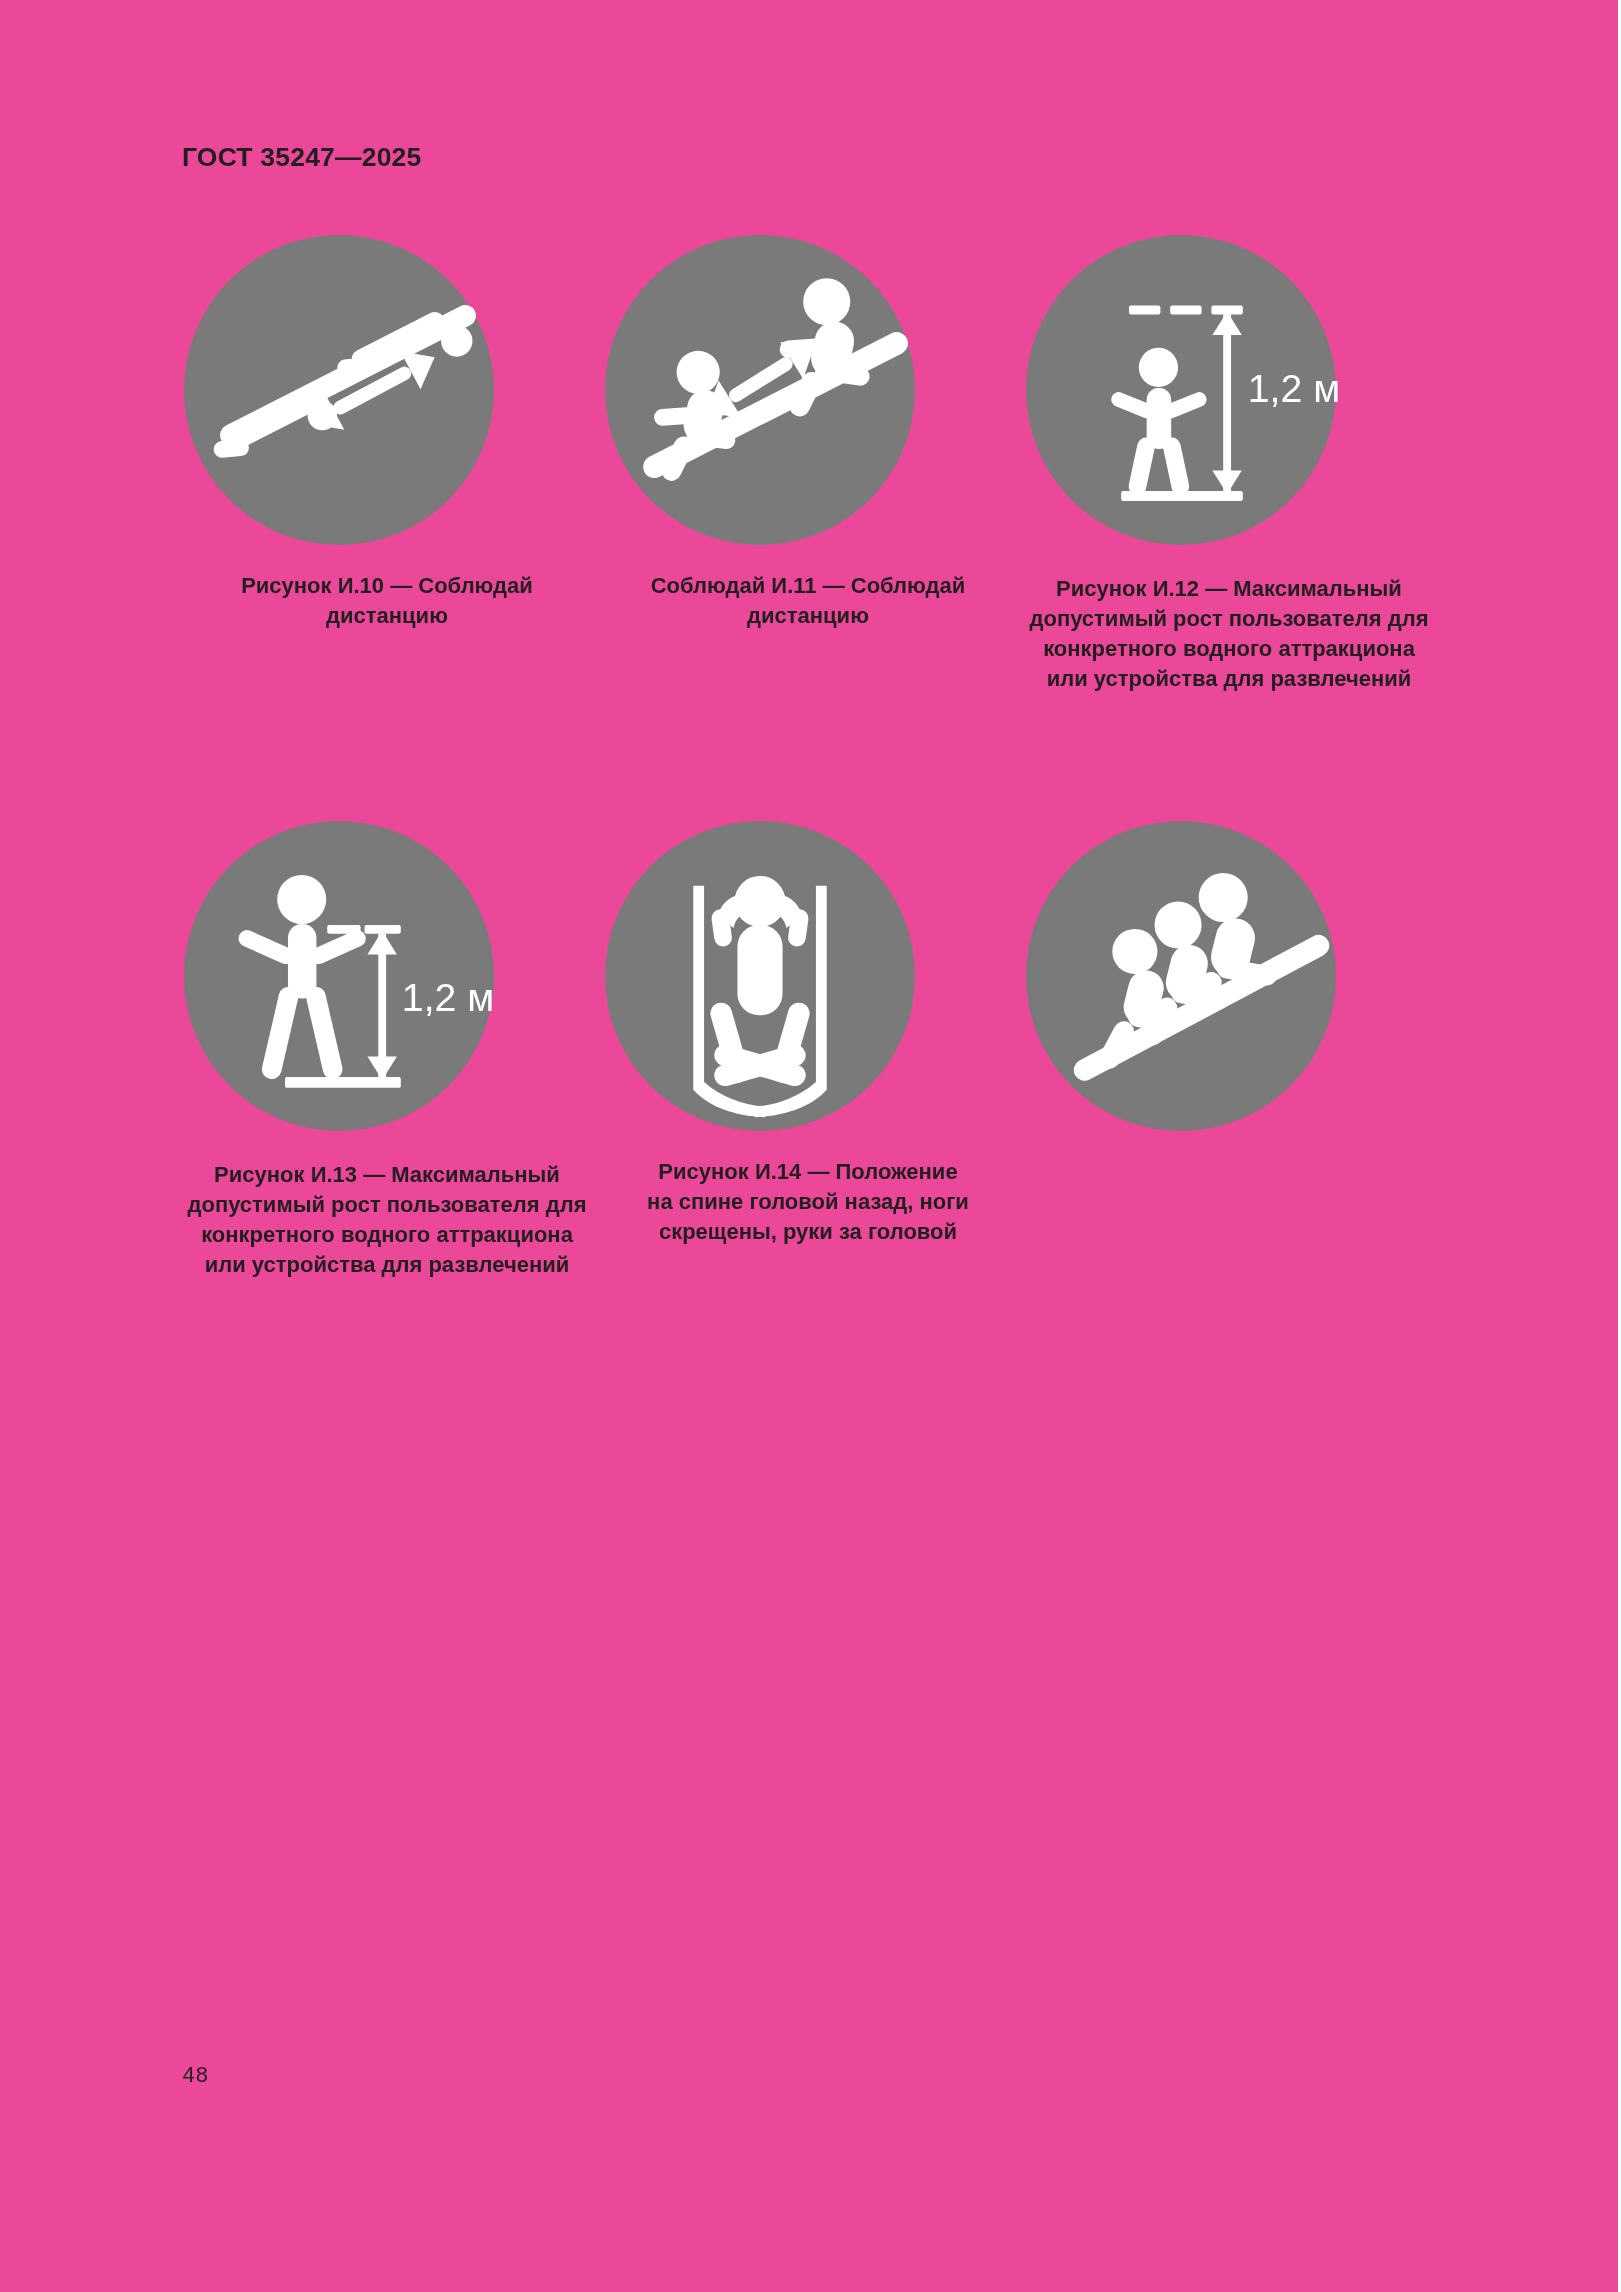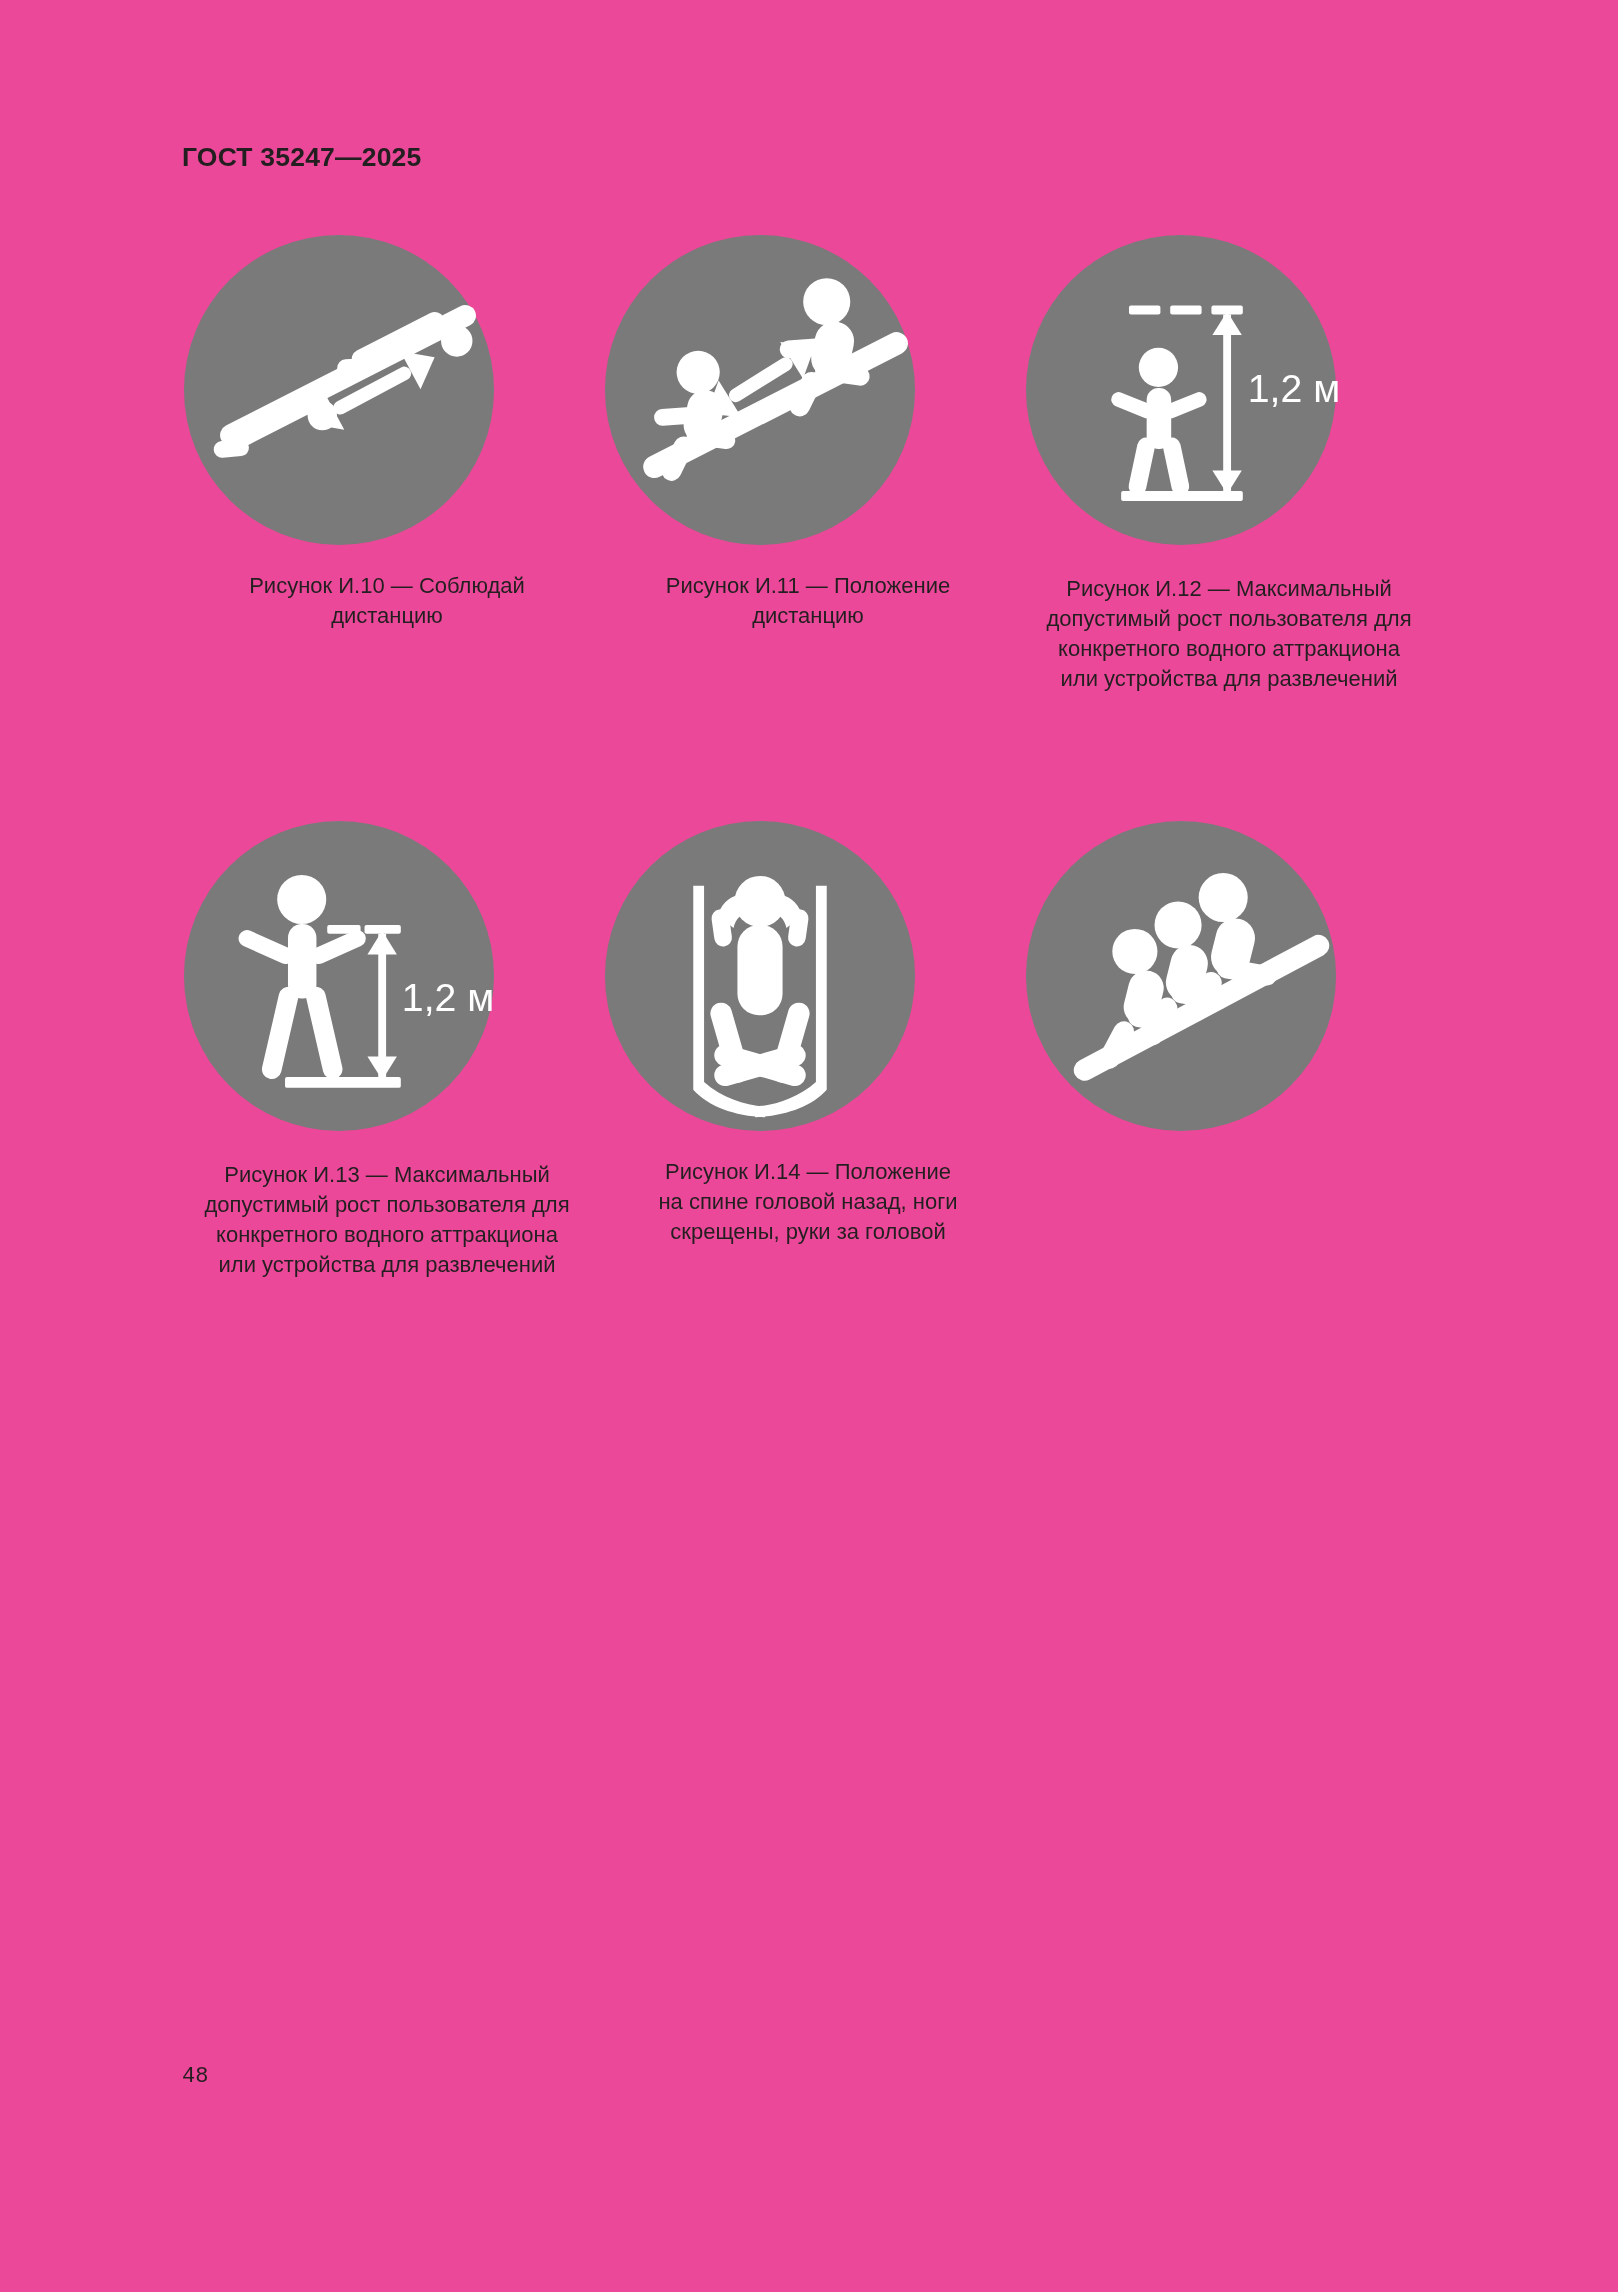--- a/index.html
+++ b/index.html
@@ -60,20 +60,21 @@
   }
   .icon-wrap svg { display: block; width: 100%; height: 100%; }
 
   .fig-caption {
     margin-top: 23.5px;
     font-size: 22px;
     line-height: 30px;
     text-align: center;
     max-width: 410px;
     color: #231f20;
+    font-weight: bold;
   }
   .fig-cell.cap-tight .fig-caption { margin-top: 23.5px; }
   .fig-cell.cap-wide  .fig-caption { margin-top: 27px; }
 
   
   .page-number {
     position: absolute;
     left: 182px;
     top: 2064px;
     font-size: 22px;
@@ -147,21 +148,21 @@
 
               <g transform="rotate(-32 160 150)">
                 <rect x="124" y="143" width="74" height="14" rx="7"></rect>
                 <polygon points="124,128 124,172 96,150"></polygon>
                 <polygon points="198,128 198,172 226,150"></polygon>
               </g>
             </g>
           </svg>
         </div>
         <div class="fig-caption">
-          <div>Рисунок И.11 — Положение</div>
+          <div>Соблюдай И.11 — Соблюдай</div>
           <div>дистанцию</div>
         </div>
       </div>
 
       <div class="fig-cell cap-wide">
         <div class="icon-wrap">
           <svg viewBox="0 0 320 320" xmlns="http://www.w3.org/2000/svg">
             <circle cx="160" cy="160" r="158" fill="#7a7a7a"></circle>
             <g fill="#ffffff">
 

